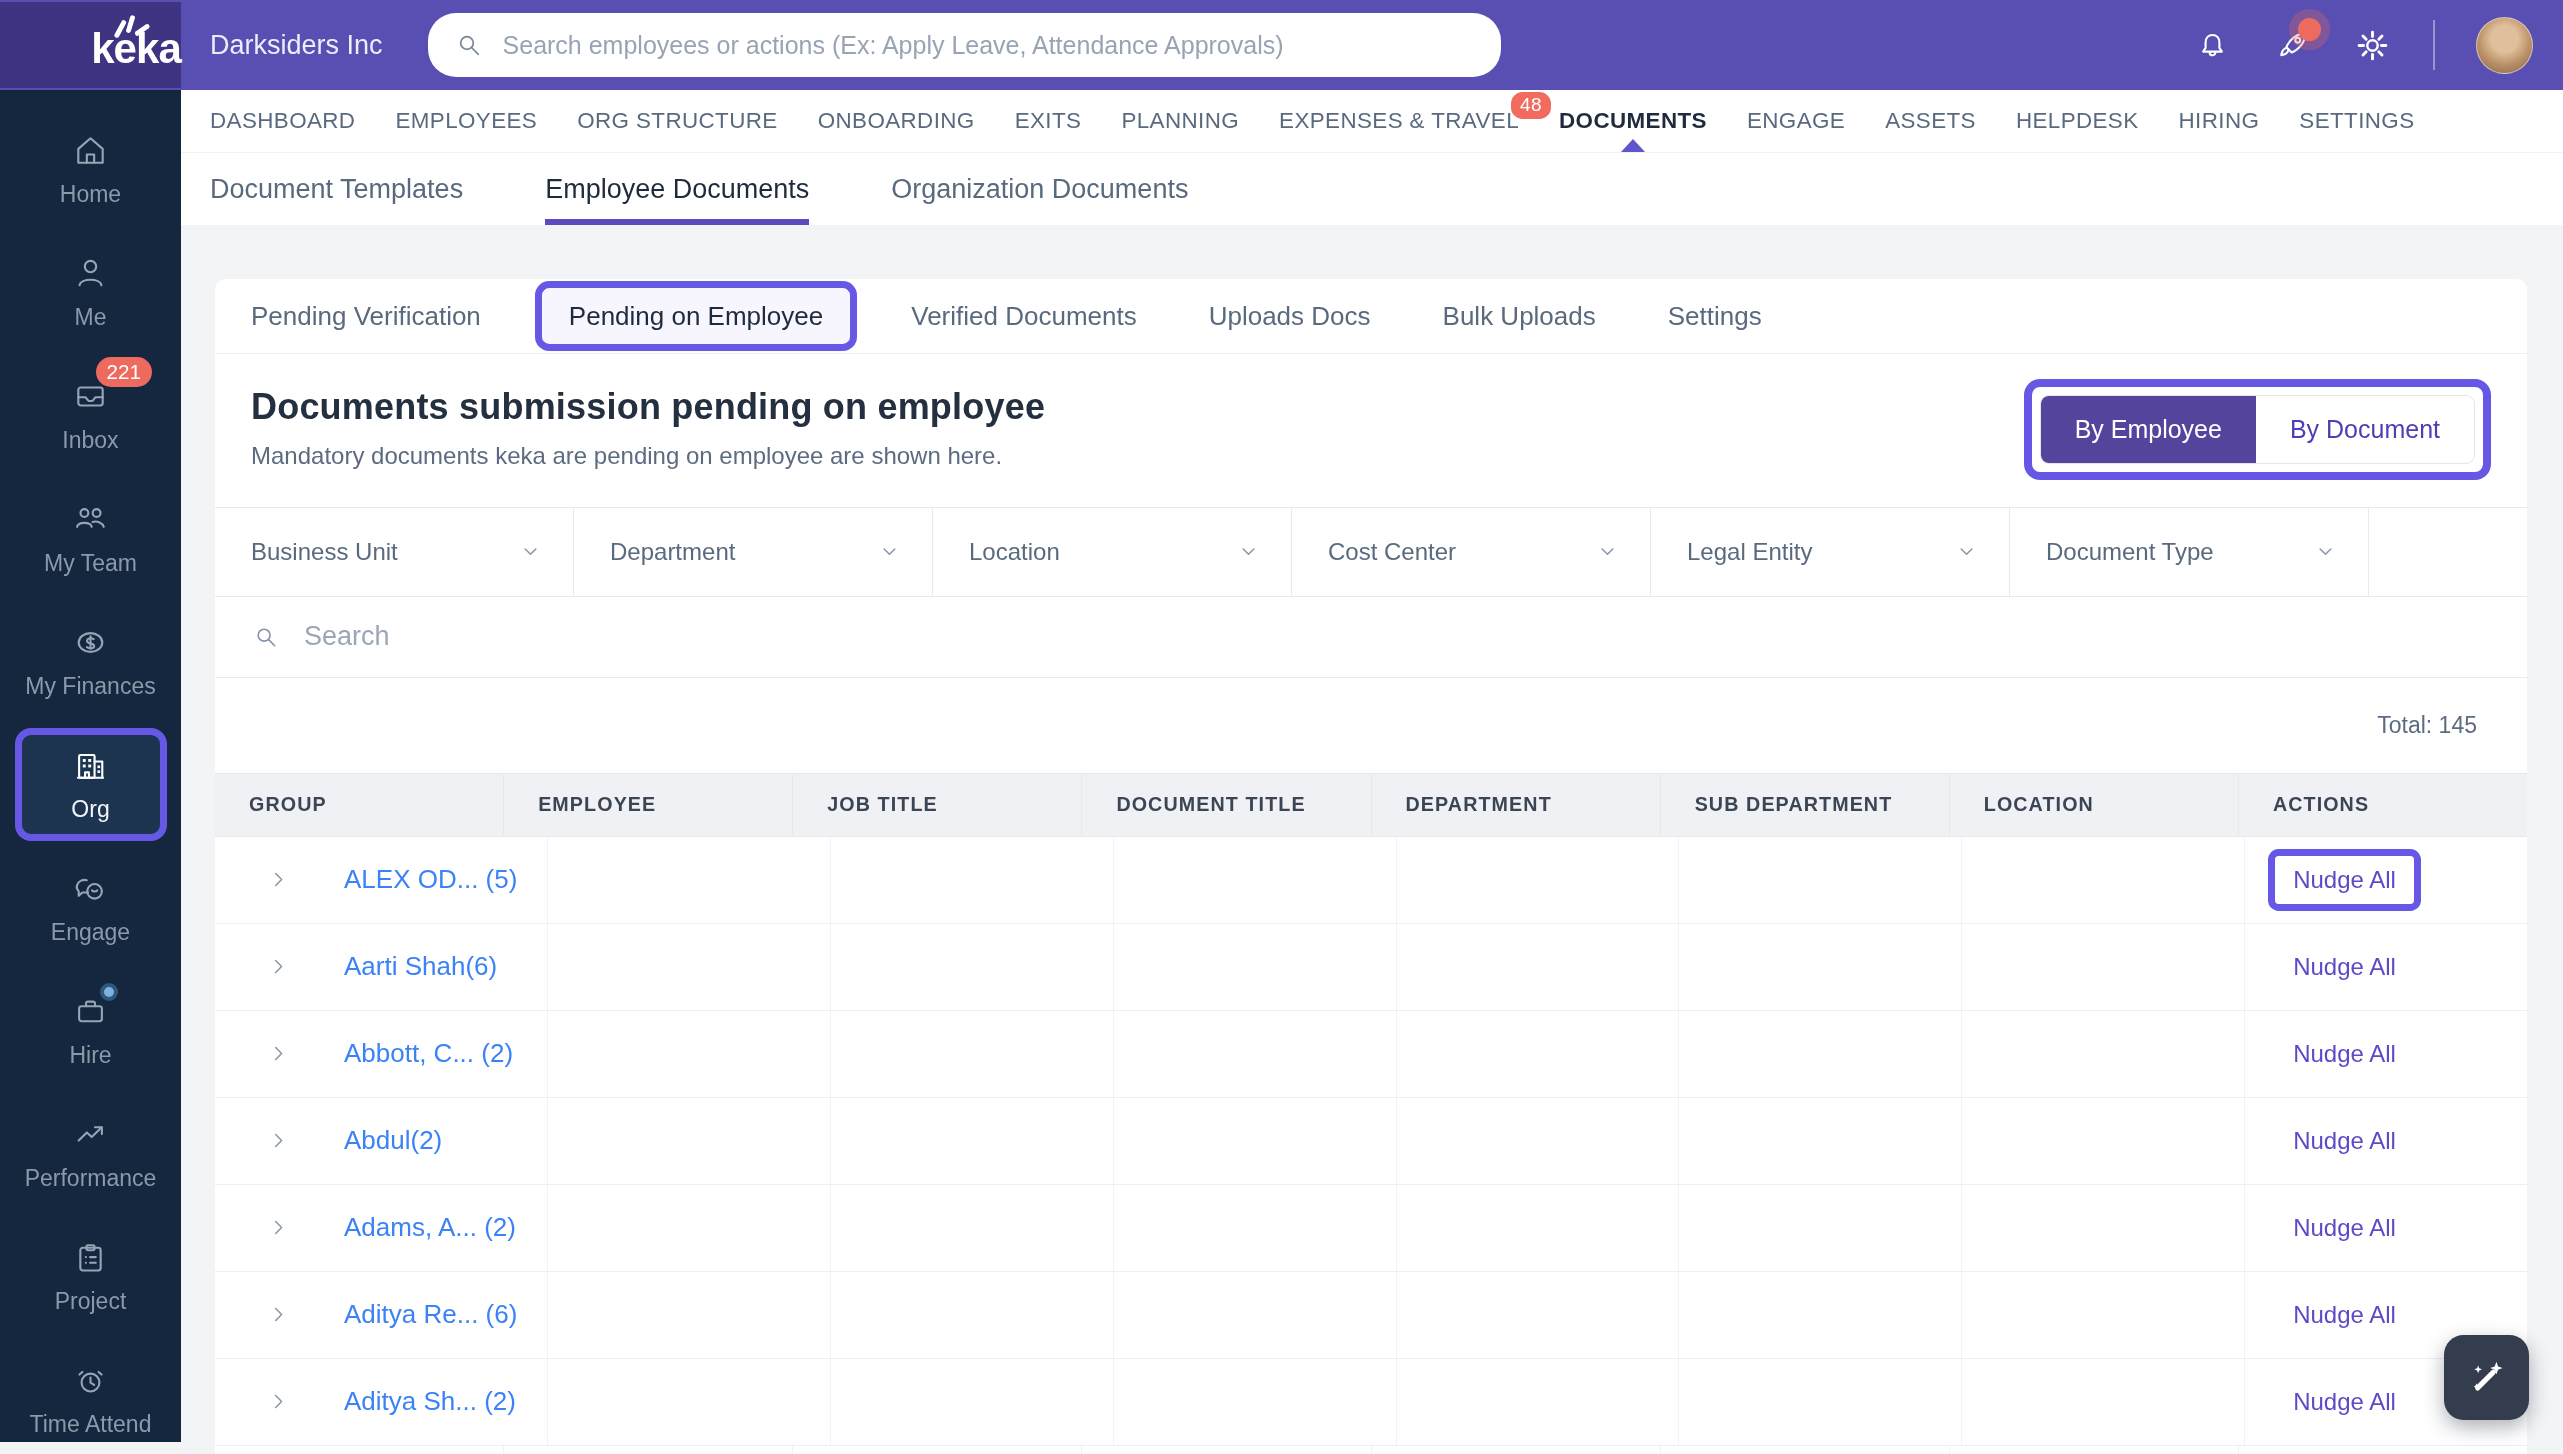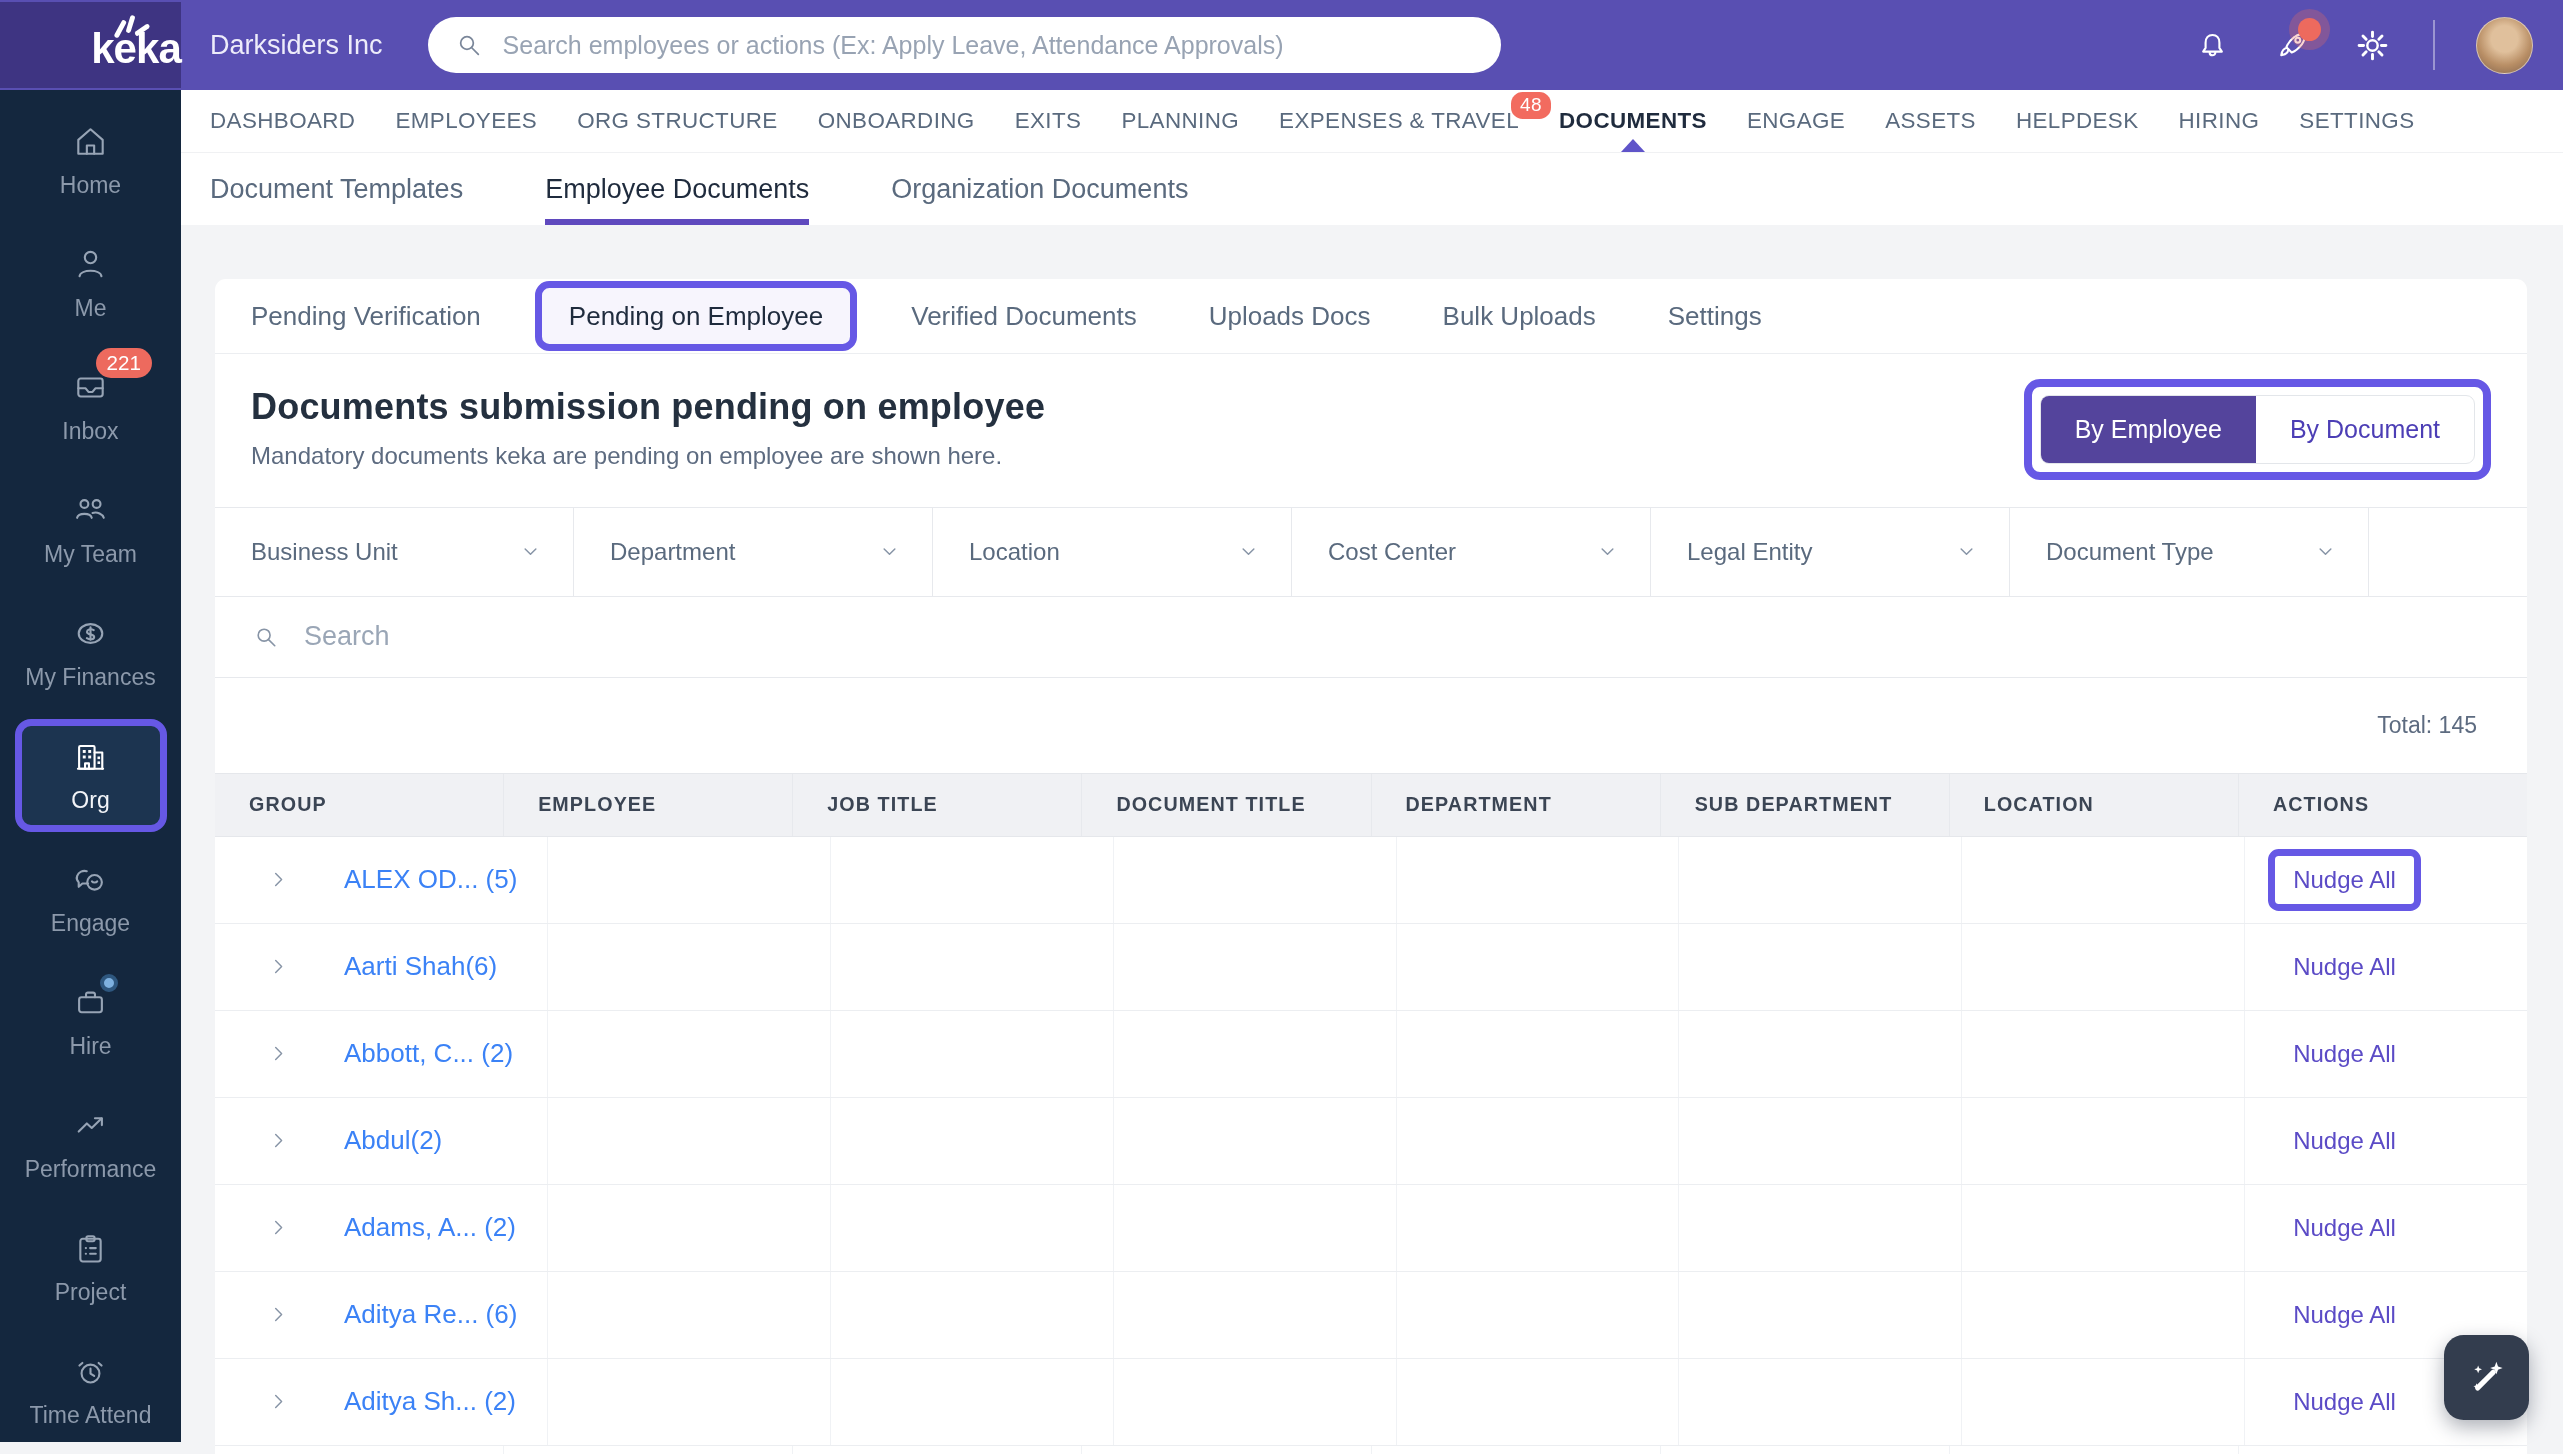--- a/index.html
+++ b/index.html
@@ -13,32 +13,32 @@
   .icon svg{width:100%;height:100%;fill:none;stroke:currentColor;stroke-width:2.6;stroke-linecap:round;stroke-linejoin:round;}
   .icon svg .f{fill:currentColor;stroke:none;}
 
   
   .topbar{position:absolute;top:0;left:0;right:0;height:90px;background:var(--bar);display:flex;align-items:center;z-index:20;}
   .logo{width:181px;height:86px;background:var(--logo);display:flex;align-items:center;justify-content:flex-end;position:relative;flex:none;}
   .logo-text{color:#fff;font-size:42px;font-weight:700;letter-spacing:-0.9px;margin-top:7.2px;}
   .logo-spark{position:absolute;top:10.7px;right:30px;width:39px;height:27px;}
   .logo-spark svg{width:100%;height:100%;fill:none;stroke:#fff;stroke-width:5;stroke-linecap:round;}
   .company{color:#EDECFA;font-size:27px;margin-left:29px;white-space:nowrap;}
-  .gsearch{margin-left:45px;width:1073px;height:56px;background:#fff;border-radius:28px;display:flex;align-items:center;padding:0 25px;gap:18px;}
+  .gsearch{margin-left:45px;width:1073px;height:64px;background:#fff;border-radius:28px;display:flex;align-items:center;padding:0 25px;gap:18px;}
   .gsearch .icon{width:32px;height:32px;color:#7A8699;flex:none;}
   .gsearch input{border:none;outline:none;flex:1;font-size:25px;color:#3B4554;background:transparent;}
   .gsearch input::placeholder{color:#98A3B3;}
   .top-right{margin-left:auto;display:flex;align-items:center;gap:41px;padding-right:30px;}
   .tico{width:39px;height:39px;color:#fff;position:relative;}
   .tico .dot{position:absolute;top:-7.2px;right:-9px;width:23px;height:23px;border-radius:50%;background:var(--red);box-shadow:0 0 0 9px rgba(237,106,94,.28);}
   .top-div{width:1.8px;height:50px;background:rgba(255,255,255,.4);}
   .avatar{width:57px;height:57px;border-radius:50%;background:radial-gradient(circle at 50% 38%,#e0c09c 0 30%,#b98f66 60%,#7e6049 100%);border:1.8px solid rgba(255,255,255,.5);}
 
   
-  .sidebar{position:absolute;top:90px;left:0;bottom:12px;width:181px;background:var(--side);display:flex;flex-direction:column;padding-top:9px;z-index:10;}
+  .sidebar{position:absolute;top:90px;left:0;bottom:12px;width:181px;background:var(--side);display:flex;flex-direction:column;padding-top:18px;z-index:10;}
   .side-item{height:123px;display:flex;align-items:center;justify-content:center;cursor:pointer;}
   .side-inner{display:flex;flex-direction:column;align-items:center;gap:10.7px;position:relative;width:100%;padding:5.4px 0;}
   .side-inner .icon{width:39px;height:39px;color:#97A4B5;}
   .side-label{font-size:23px;color:#8C99AB;white-space:nowrap;}
   .side-item.active .icon{color:#fff;}
   .side-item.active .side-label{color:#F2F4F8;}
   .side-inner.ann{border:7.2px solid var(--ann);border-radius:16px;background:#1C3450;width:152px;padding:10.7px 0;}
   .side-badge{position:absolute;top:-14.3px;left:53%;background:var(--red);color:#fff;font-size:20.6px;padding:2.7px 10.7px;border-radius:16px;}
   .side-dot{position:absolute;top:-3.6px;left:55%;width:18px;height:18px;border-radius:50%;background:#7EB1E0;border:4.5px solid #2E577F;}
 

